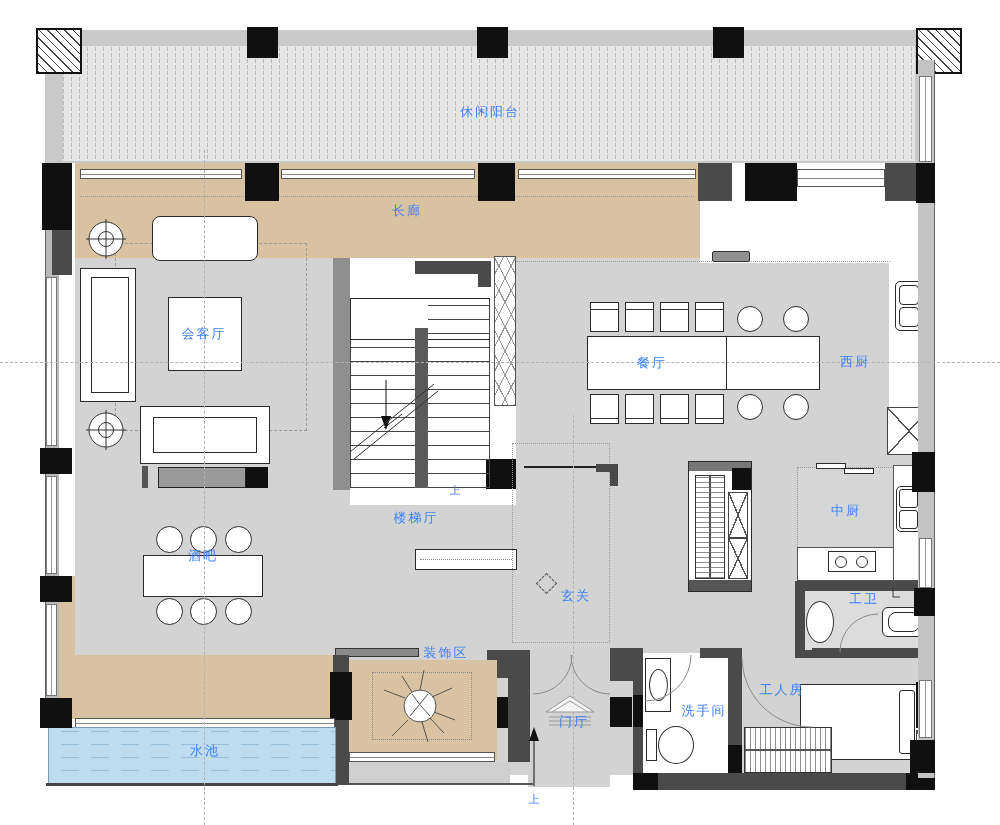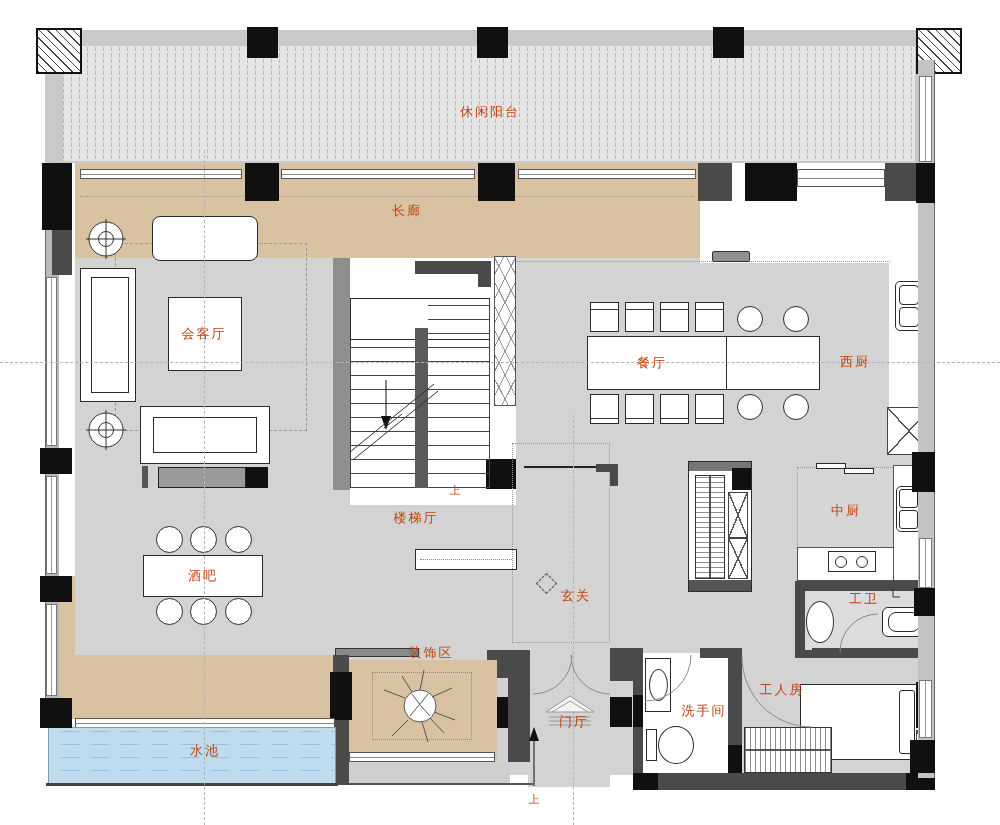--- a/index.html
+++ b/index.html
@@ -1,20 +1,20 @@
 <!DOCTYPE html>
 <html><head>
 <meta charset="utf-8">
 <style>
   html,body{margin:0;padding:0;background:#fff}
   #plan{position:relative;width:1000px;height:825px;background:#fff;overflow:hidden;
         font-family:"Liberation Sans",sans-serif}
   .abs{position:absolute;box-sizing:border-box}
   .lbl{position:absolute;transform:translate(-50%,-50%);font:13px/1.2 "Liberation Sans",sans-serif;
-       color:#c2410c;letter-spacing:2px;white-space:nowrap}
+       color:#3b82f6;letter-spacing:2px;white-space:nowrap}
   .small{font-size:11px;letter-spacing:0}
   .wallD{background:#4a4a4a}
   .wallG{background:#8f8f8f}
   .blk{background:#101010}
   .floorG{background:#d3d3d3}
   .tan{background:#d8c2a2}
   .room{background:#fff}
   .furn{background:#fff;border:1.5px solid #2a2a2a}
   .furn1{background:#fff;border:1px solid #2a2a2a}
   .circ{background:#fff;border:1.5px solid #2a2a2a;border-radius:50%}
@@ -289,24 +289,24 @@
     <path d="M893 588 v9 h7" stroke="#333" fill="none"></path>
   </svg>
 
   <div class="lbl" style="left:490px;top:112px">休闲阳台</div>
   <div class="lbl" style="left:407px;top:211px">长廊</div>
   <div class="lbl" style="left:204px;top:334px">会客厅</div>
   <div class="lbl" style="left:652px;top:363px">餐厅</div>
   <div class="lbl" style="left:855px;top:362px">西厨</div>
   <div class="lbl" style="left:416px;top:518px">楼梯厅</div>
   <div class="lbl small" style="left:455px;top:491px">上</div>
-  <div class="lbl" style="left:203px;top:576px">酒吧</div>
+  <div class="lbl" style="left:203px;top:556px">酒吧</div>
   <div class="lbl" style="left:576px;top:596px">玄关</div>
   <div class="lbl" style="left:846px;top:511px">中厨</div>
   <div class="lbl" style="left:864px;top:599px">工卫</div>
-  <div class="lbl" style="left:431px;top:653px">装饰区</div>
+  <div class="lbl" style="left:446px;top:653px">装饰区</div>
   <div class="lbl" style="left:704px;top:711px">洗手间</div>
   <div class="lbl" style="left:782px;top:690px">工人房</div>
   <div class="lbl" style="left:574px;top:722px">门厅</div>
   <div class="lbl" style="left:205px;top:751px">水池</div>
   <div class="lbl small" style="left:534px;top:800px">上</div>
 
 </div>
 
 </body></html>

